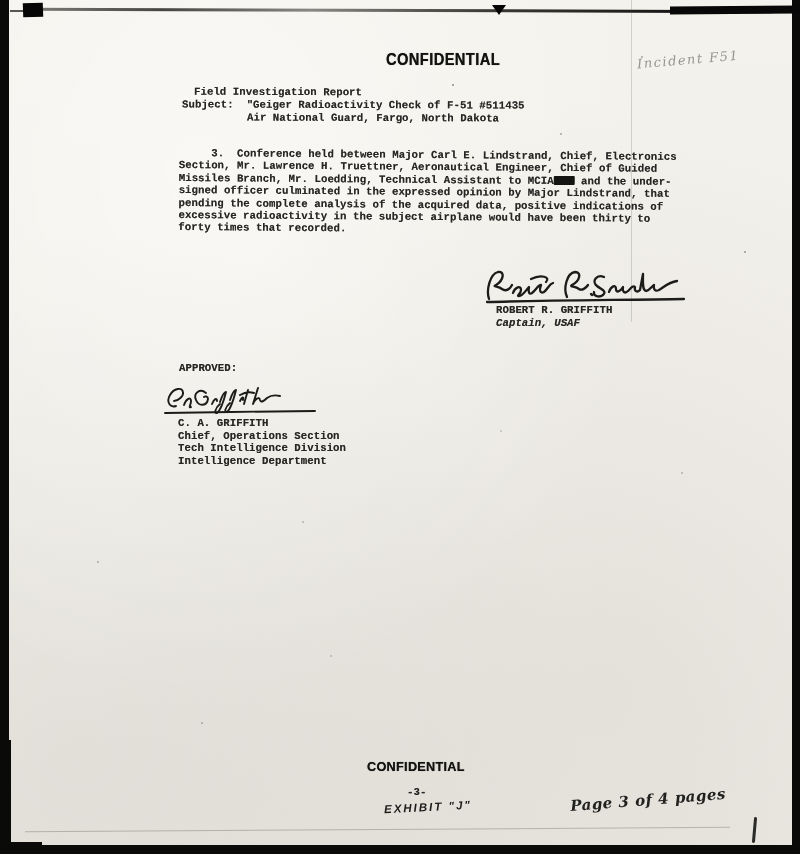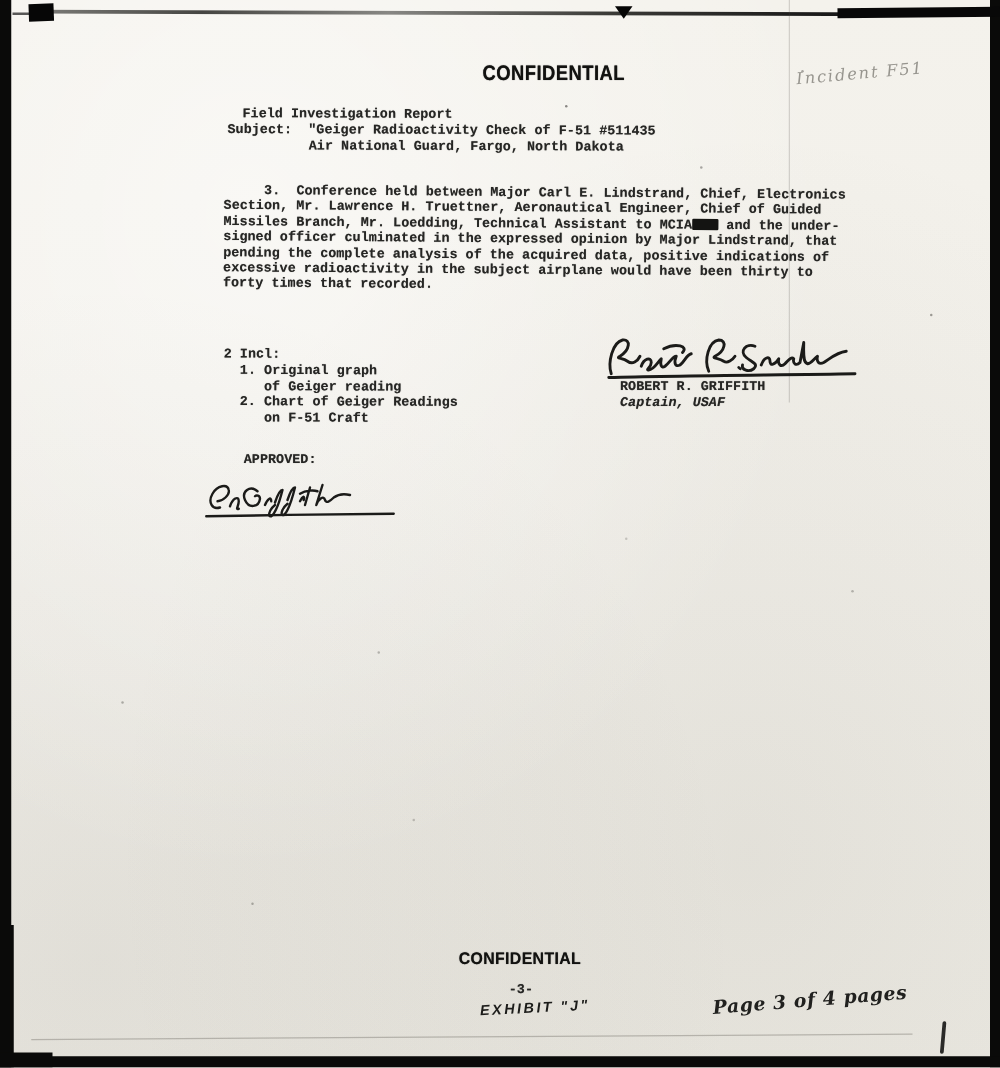--- a/index.html
+++ b/index.html
@@ -94,48 +94,47 @@
   <div class="blk" style="left:179px;top:147px;transform:rotate(0.45deg);transform-origin:left top;">
     <div class="typed" style="position:static;">     3.  Conference held between Major Carl E. Lindstrand, Chief, Electronics</div>
     <div class="typed" style="position:static;">Section, Mr. Lawrence H. Truettner, Aeronautical Engineer, Chief of Guided</div>
     <div class="typed" style="position:static;"><span>Missiles Branch, Mr. Loedding, Technical Assistant to MCIA</span><span class="redact"></span><span> and the under-</span></div>
     <div class="typed" style="position:static;">signed officer culminated in the expressed opinion by Major Lindstrand, that</div>
     <div class="typed" style="position:static;">pending the complete analysis of the acquired data, positive indications of</div>
     <div class="typed" style="position:static;">excessive radioactivity in the subject airplane would have been thirty to</div>
     <div class="typed" style="position:static;">forty times that recorded.</div>
   </div>
 
-  <div class="blk" style="left:179px;top:278px;transform:rotate(0.2deg);transform-origin:left top;">
-    <div class="typed" style="position:static;line-height:12.8px;">2 Incl:</div>
-    <div class="typed" style="position:static;line-height:12.8px;">  1. Original graph</div>
-    <div class="typed" style="position:static;line-height:12.8px;">     of Geiger reading</div>
-    <div class="typed" style="position:static;line-height:12.8px;">  2. Chart of Geiger Readings</div>
-    <div class="typed" style="position:static;line-height:12.8px;">     on F-51 Craft</div>
-  </div>
 
   <svg class="sig sig-sneider" style="left:483px;top:268px;" width="205" height="38" viewBox="0 0 205 38">
     <path d="M6,31 C3,22 7,6 15,4 C22,3 21,12 13,17 C9,19 15,18 19,21 C23,24 27,21 29,17"></path>
     <path d="M30,25 C32,19 38,17 38,22 C38,26 33,28 36,28 C40,28 43,22 46,19 C45,24 46,27 49,25 C53,22 55,17 58,17 C56,22 57,26 61,24 C65,21 66,16 70,15"></path>
     <path d="M48,11 C58,6 68,9 63,14"></path>
     <path d="M84,29 C80,20 84,5 92,4 C99,4 97,13 89,17 C86,19 92,18 96,21 C99,23 103,20 105,17"></path>
     <path d="M108,26 l1.2,1"></path>
     <path d="M121,9 C114,6 108,13 114,18 C119,22 124,23 120,27 C116,30 110,28 111,24"></path>
     <path d="M126,24 C128,18 133,16 133,21 C133,25 137,24 140,19 C139,24 142,26 145,23 C148,20 150,17 152,19 C151,23 154,25 157,22 L160,6 C160,14 159,22 163,23 C166,23 168,19 171,17 C170,21 172,24 176,22 C181,19 186,14 194,13"></path>
     <path d="M4,34 C60,32.5 140,32 201,31"></path>
   </svg>
   <div class="typed blk" style="left:496px;top:304px;">ROBERT R. GRIFFITH</div>
   <div class="typed blk" style="left:496px;top:316.5px;font-style:italic;">Captain, USAF</div>
 
-  <div class="typed blk" style="left:195px;top:362px;">APPROVED:</div>
+  <div class="typed blk" style="left:179px;top:362px;">APPROVED:</div>
   <svg class="sig sig-griffith" style="left:162px;top:384px;" width="158" height="34" viewBox="0 0 158 34">
     <path d="M14,22 C8,24 4,18 8,11 C12,4 20,3 21,8 C22,12 16,17 12,17"></path>
     <path d="M22,21 C24,15 29,12 29,17 C29,21 26,24 29,23"></path>
     <path d="M44,9 C38,4 31,9 34,16 C37,23 45,22 46,15 C46,12 43,12 42,13"></path>
     <path d="M50,20 C52,15 55,13 55,17 M58,18 C60,12 62,8 64,8 C62,16 59,26 55,29 C52,30 53,24 58,20 M68,16 C70,10 72,6 74,6 C72,14 69,25 65,28 C62,29 63,23 68,19 M78,17 C80,13 82,12 81,16 M86,6 L82,20 M78,11 C83,8 89,8 92,9 M96,4 L91,20 C93,15 97,12 98,16 C99,19 102,17 105,14 C109,11 114,11 118,12"></path>
     <path d="M3,29 C50,28 110,27.5 153,27"></path>
   </svg>
+  <div class="blk" style="left:178px;top:417px;">
+    <div class="typed" style="position:static;line-height:12.6px;">C. A. GRIFFITH</div>
+    <div class="typed" style="position:static;line-height:12.6px;">Chief, Operations Section</div>
+    <div class="typed" style="position:static;line-height:12.6px;">Tech Intelligence Division</div>
+    <div class="typed" style="position:static;line-height:12.6px;">Intelligence Department</div>
+  </div>
 
   <div class="stamp stamp-bottom">CONFIDENTIAL</div>
   <div class="typed blk" style="left:407px;top:786px;">-3-</div>
   <div class="exhibit-note">EXHIBIT "J"</div>
   <div class="pages-note">Page 3 of 4 pages</div>
 
 </div>
 
 </body></html>

